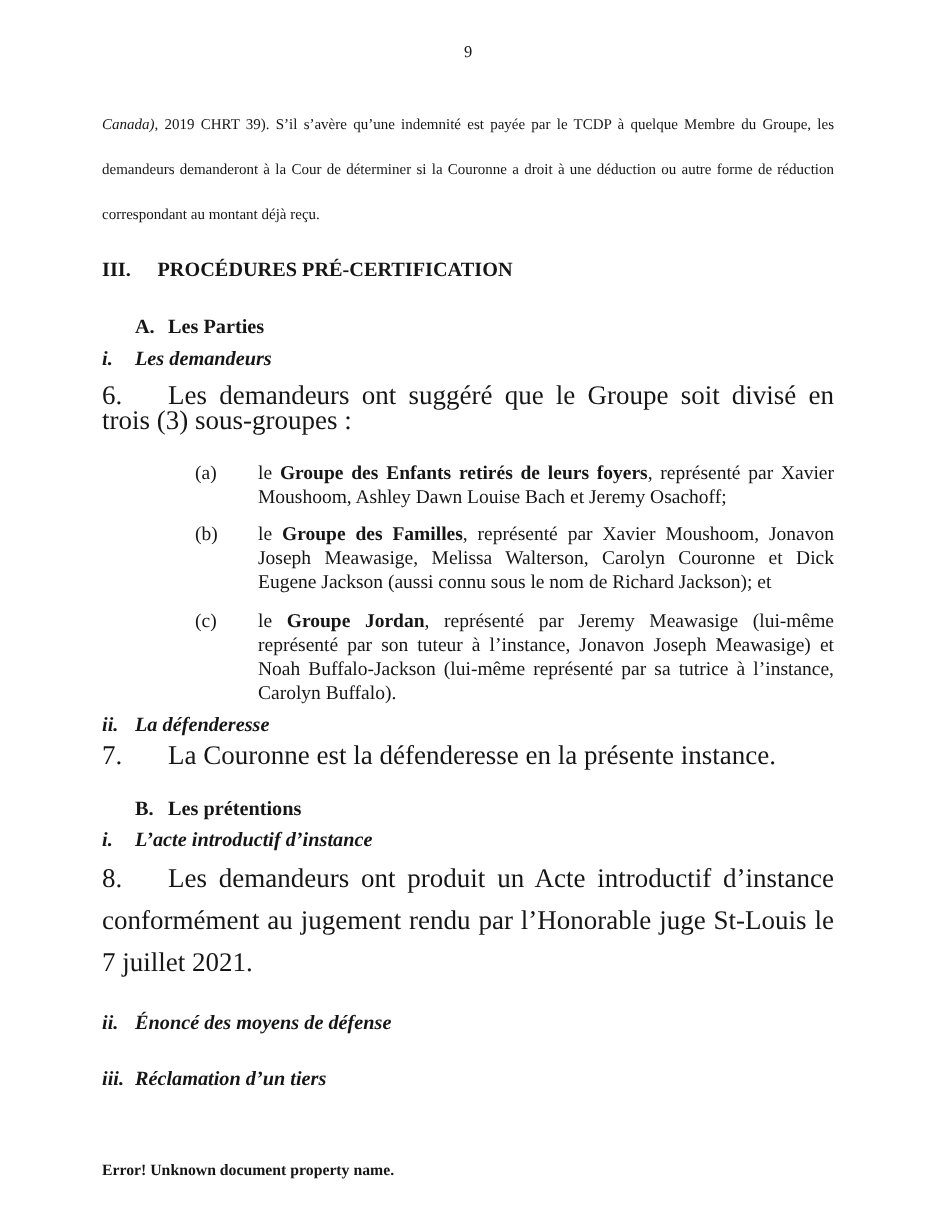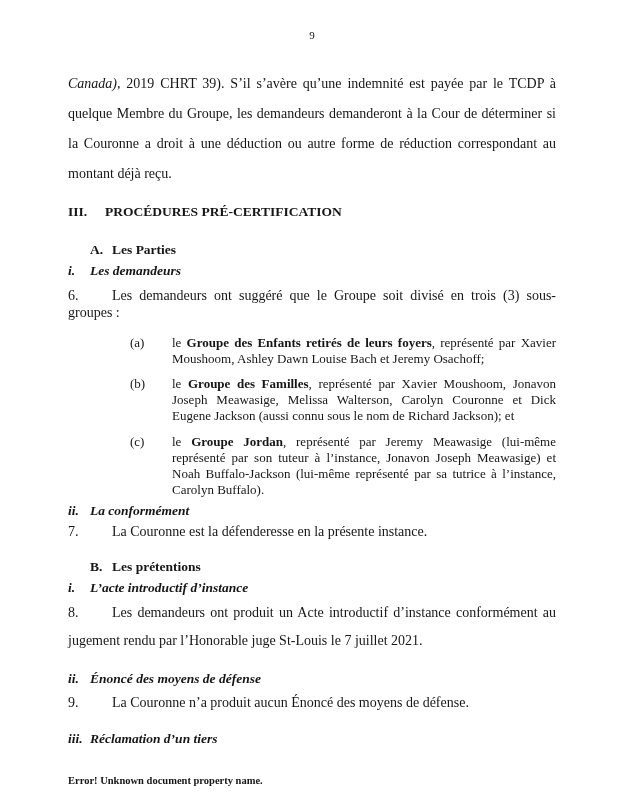--- a/index.html
+++ b/index.html
@@ -15,21 +15,21 @@
     overflow: hidden;
   }
   .page-number {
     text-align: center;
     font-size: 11px;
     line-height: 15px;
     margin-bottom: 26px;
   }
   
   .para-ds {
-    font-size: 14px;
+    font-size: 10px;
     line-height: 30px;
     text-align: justify;
   }
   .it { font-style: italic; }
   .b  { font-weight: 700; font-family: Liberation Serif, serif; }
 
   .sec-heading {
     display: flex;
     font-weight: 700;
     font-size: 13.5px;
@@ -52,21 +52,21 @@
     font-weight: 700;
     font-style: italic;
     font-size: 13.5px;
     line-height: 18px;
     margin-top: 3px;
   }
   .rom-heading .num { flex: 0 0 auto; width: 22px; }
 
   
   .num-para {
-    font-size: 14px;
+    font-size: 18px;
     text-align: justify;
   }
   .num-para .pnum { display: inline-block; width: 44px; }
   .lh-single { line-height: 17px; }
   .lh-double { line-height: 28px; }
 
   .mt7  { margin-top: 7px; }
   .mt3  { margin-top: 3px; }
   .mt2  { margin-top: 2px; }
   .mt6  { margin-top: 6px; }
@@ -133,21 +133,21 @@
     <span class="itext"><span>le </span><span class="b">Groupe des Familles</span><span>, représenté par Xavier Moushoom, Jonavon Joseph Meawasige, Melissa Walterson, Carolyn Couronne et Dick Eugene Jackson (aussi connu sous le nom de Richard Jackson); et</span></span>
   </div>
 
   <div class="list-item li-c">
     <span class="ilabel">(c)</span>
     <span class="itext"><span>le </span><span class="b">Groupe Jordan</span><span>, représenté par Jeremy Meawasige (lui-même représenté par son tuteur à l’instance, Jonavon Joseph Meawasige) et Noah Buffalo-Jackson (lui-même représenté par sa tutrice à l’instance, Carolyn Buffalo).</span></span>
   </div>
 
   <div class="rom-heading mt4">
     <span class="num">ii.</span>
-    <span>La conformément</span>
+    <span>La défenderesse</span>
   </div>
 
   <p class="num-para lh-single mt3"><span class="pnum">7.</span><span>La Couronne est la défenderesse en la présente instance.</span></p>
 
   <div class="sub-heading mt18">
     <span class="num">B.</span>
     <span>Les prétentions</span>
   </div>
 
   <div class="rom-heading">
@@ -155,21 +155,20 @@
     <span>L’acte introductif d’instance</span>
   </div>
 
   <p class="num-para lh-double mt2"><span class="pnum">8.</span><span>Les demandeurs ont produit un Acte introductif d’instance conformément au jugement rendu par l’Honorable juge St-Louis le 7 juillet 2021.</span></p>
 
   <div class="rom-heading mt15">
     <span class="num">ii.</span>
     <span>Énoncé des moyens de défense</span>
   </div>
 
-  <p class="num-para lh-single mt6"><span class="pnum">9.</span><span>La Couronne n’a produit aucun Énoncé des moyens de défense.</span></p>
 
   <div class="rom-heading mt19">
     <span class="num">iii.</span>
     <span>Réclamation d’un tiers</span>
   </div>
 
 
   <div class="doc-footer">Error! Unknown document property name.</div>
 
 </div>

